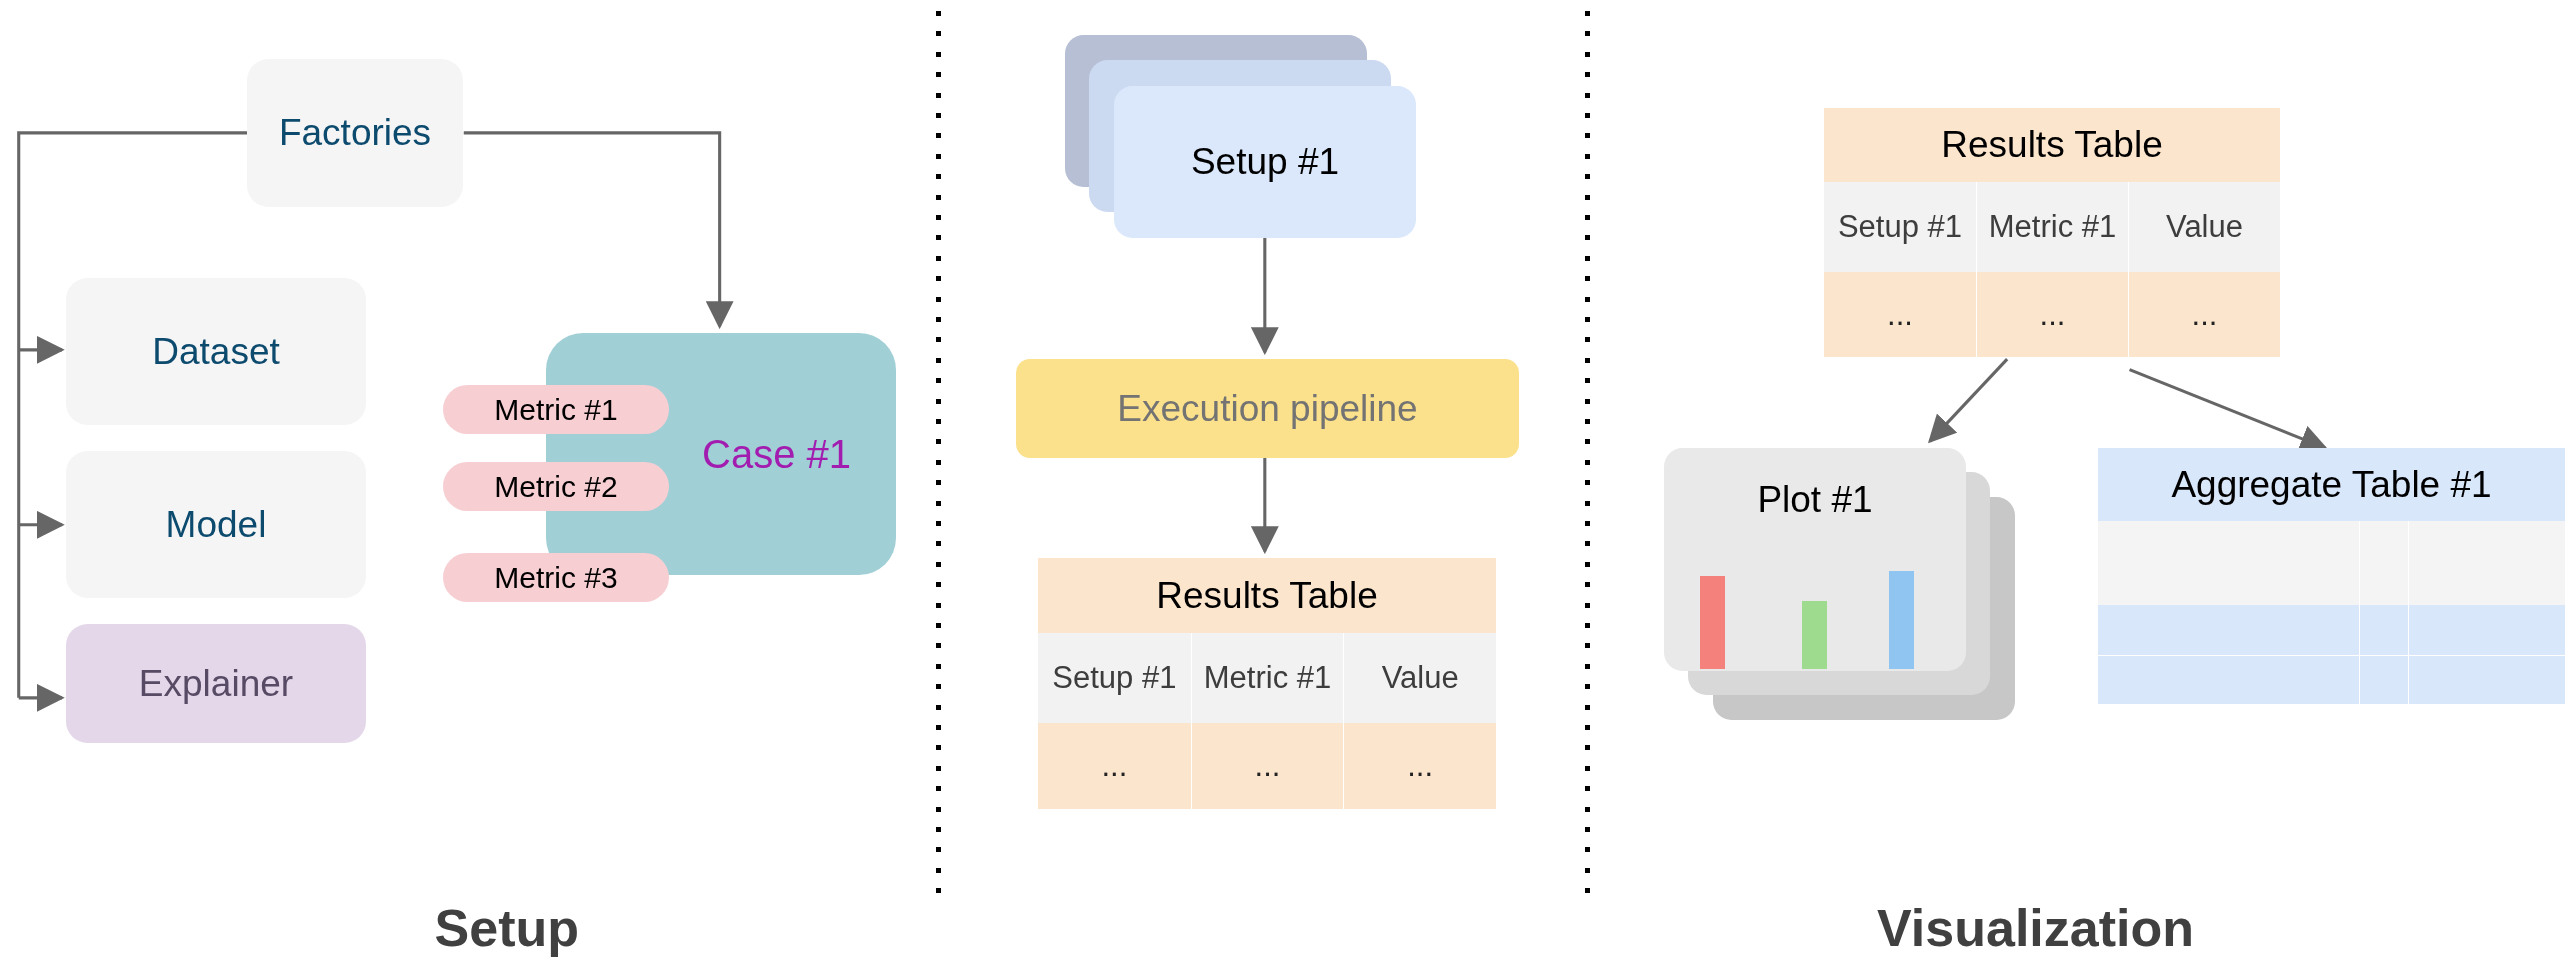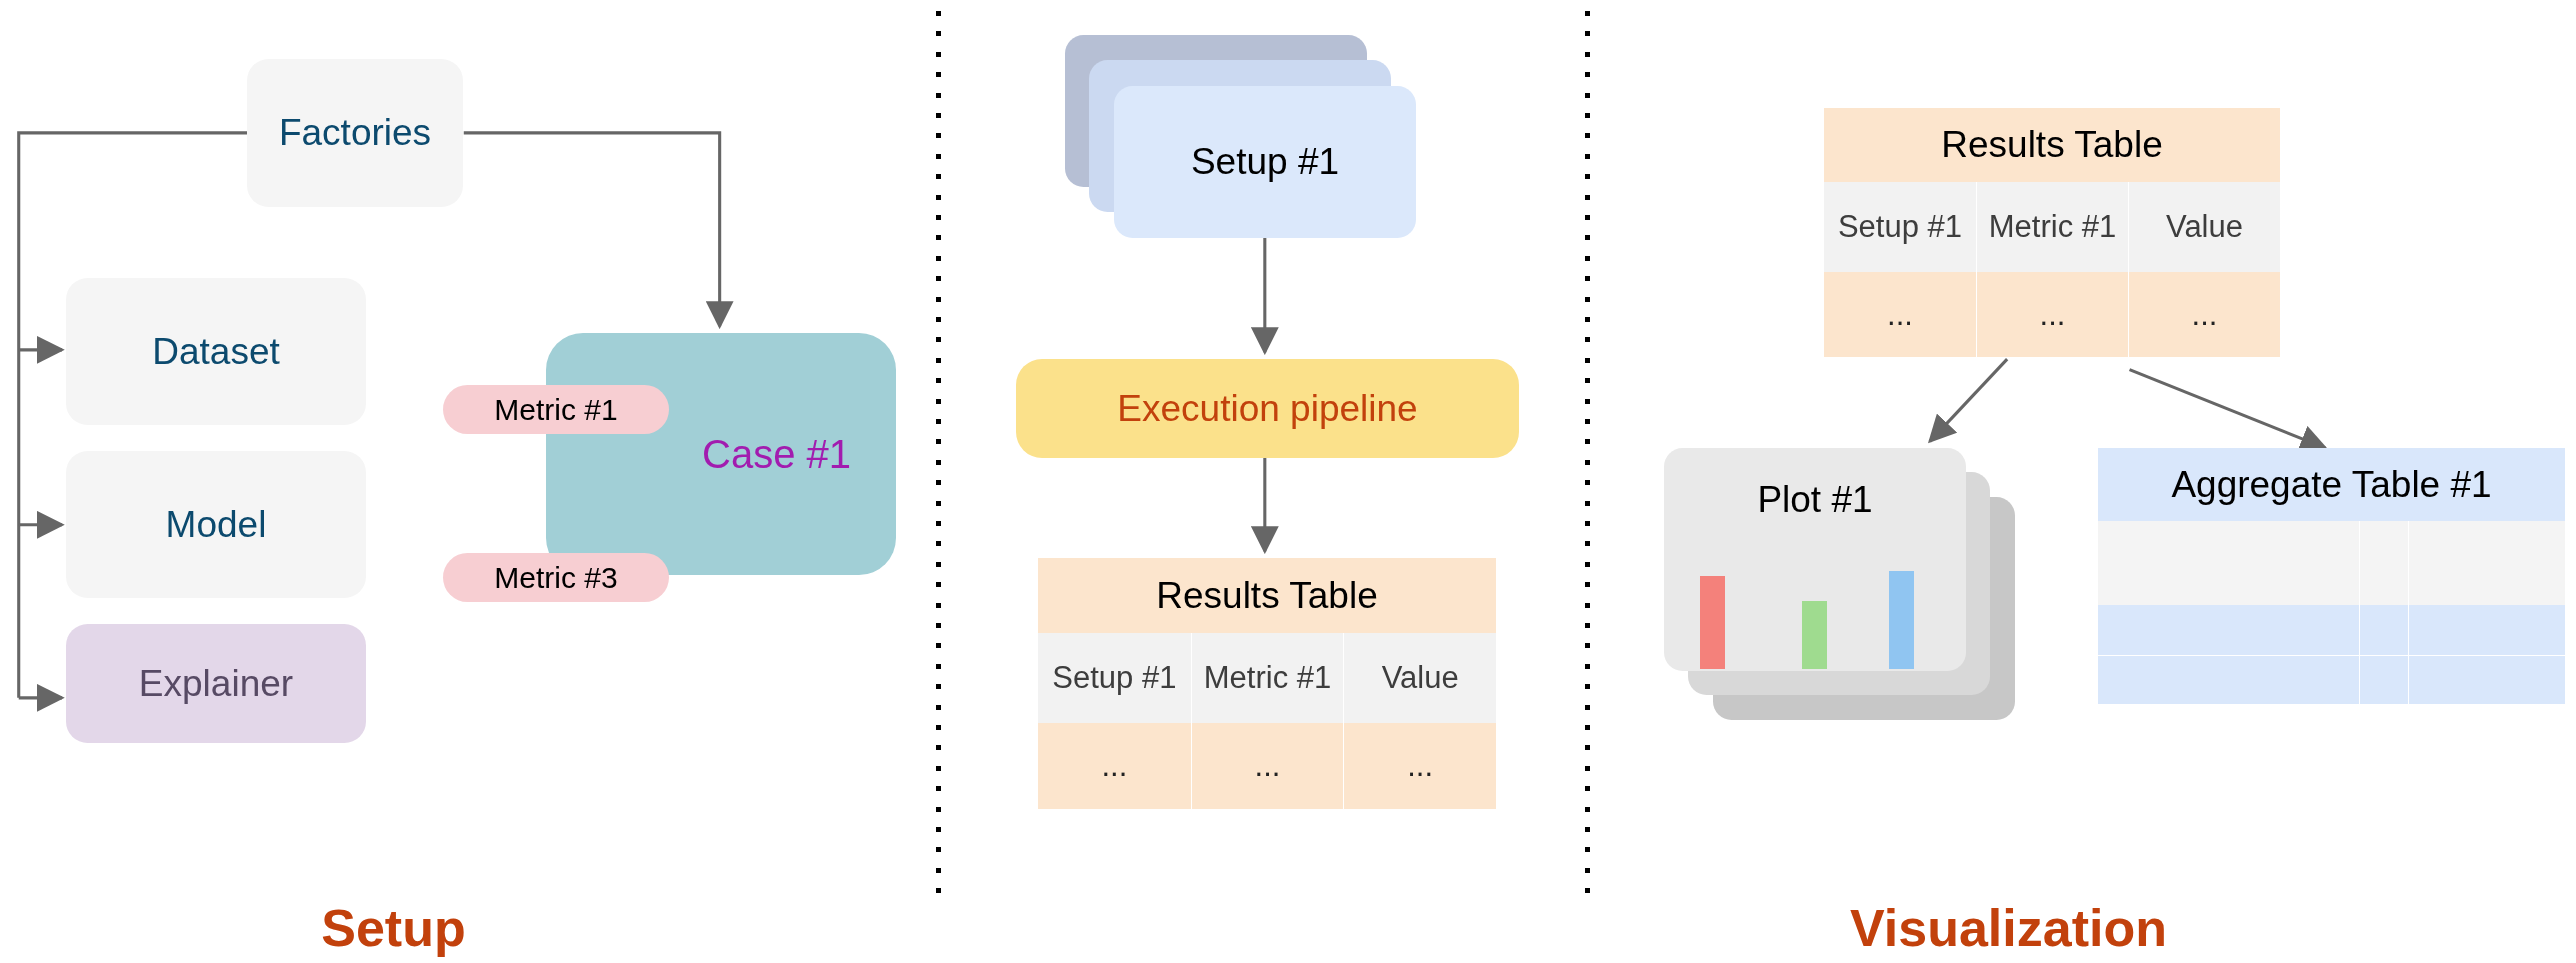--- a/index.html
+++ b/index.html
@@ -59,22 +59,22 @@
 
   
   #setup-card-back  { left: 1065px; top: 35px;  width: 302px; height: 152px; background: var(--card-blue-back); }
   #setup-card-mid   { left: 1089px; top: 60px;  width: 302px; height: 152px; background: var(--card-blue-mid); }
   #setup-card-front { left: 1114px; top: 86px; width: 302px; height: 152px; background: var(--card-blue-front);
                       display: flex; align-items: center; justify-content: center;
                       font-size: 37px; color: #000000; }
 
   #pipeline {
     left: 1016px; top: 359px; width: 503px; height: 99px;
-    border-radius: 26px; background: var(--pipeline-yellow);
-    font-size: 37px; color: #c2410c;
+    border-radius: 14px; background: var(--pipeline-yellow);
+    font-size: 37px; color: #737373;
   }
 
   
   .dtable { position: absolute; }
   .dtable .hdr {
     display: flex; align-items: center; justify-content: center;
     font-size: 37px; color: #000000; background: var(--table-peach); white-space: nowrap;
   }
   .dtable .trow { display: grid; grid-template-columns: 1fr 1fr 1fr; }
   .dtable .cell {
@@ -117,21 +117,21 @@
     text-align: center; font-size: 37px; color: #000000;
   }
   .bar { position: absolute; bottom: 2.5px; }
   #bar-red   { left: 36px;  width: 25px; height: 93px; background: var(--bar-red); }
   #bar-green { left: 138px; width: 25px; height: 68px; background: var(--bar-green); }
   #bar-blue  { left: 225px; width: 25px; height: 98px; background: var(--bar-blue); }
 
   
   .section-label {
     position: absolute; top: 898px; width: 371px;
-    text-align: center; font-size: 52px; font-weight: bold; color: #c2410c;
+    text-align: right; font-size: 52px; font-weight: bold; color: #404040;
     white-space: nowrap;
   }
   #label-setup         { left: 208px; }
   #label-experiment    { left: 1105px; }
   #label-visualization { left: 1823px; }
 
   
   .divider {
     position: absolute; top: 11px; height: 889px; width: 5px;
     background: repeating-linear-gradient(to bottom, #000000 0 5px, transparent 5px 20.4px);
@@ -178,20 +178,21 @@
   <div class="divider" id="divider-2"></div>
 
   <div class="box" id="factories">Factories</div>
   <div class="box" id="dataset">Dataset</div>
   <div class="box" id="model">Model</div>
   <div class="box" id="explainer">Explainer</div>
 
   <div class="box" id="case">Case #1</div>
 
   <div class="metric-pill" id="pill-1">Metric #1</div>
+  <div class="metric-pill" id="pill-2">Metric #2</div>
   <div class="metric-pill" id="pill-3">Metric #3</div>
 
   <div class="section-label" id="label-setup">Setup</div>
 
   <div class="card" id="setup-card-back"></div>
   <div class="card" id="setup-card-mid"></div>
   <div class="card" id="setup-card-front">Setup #1</div>
 
   <div class="box" id="pipeline">Execution pipeline</div>
 

